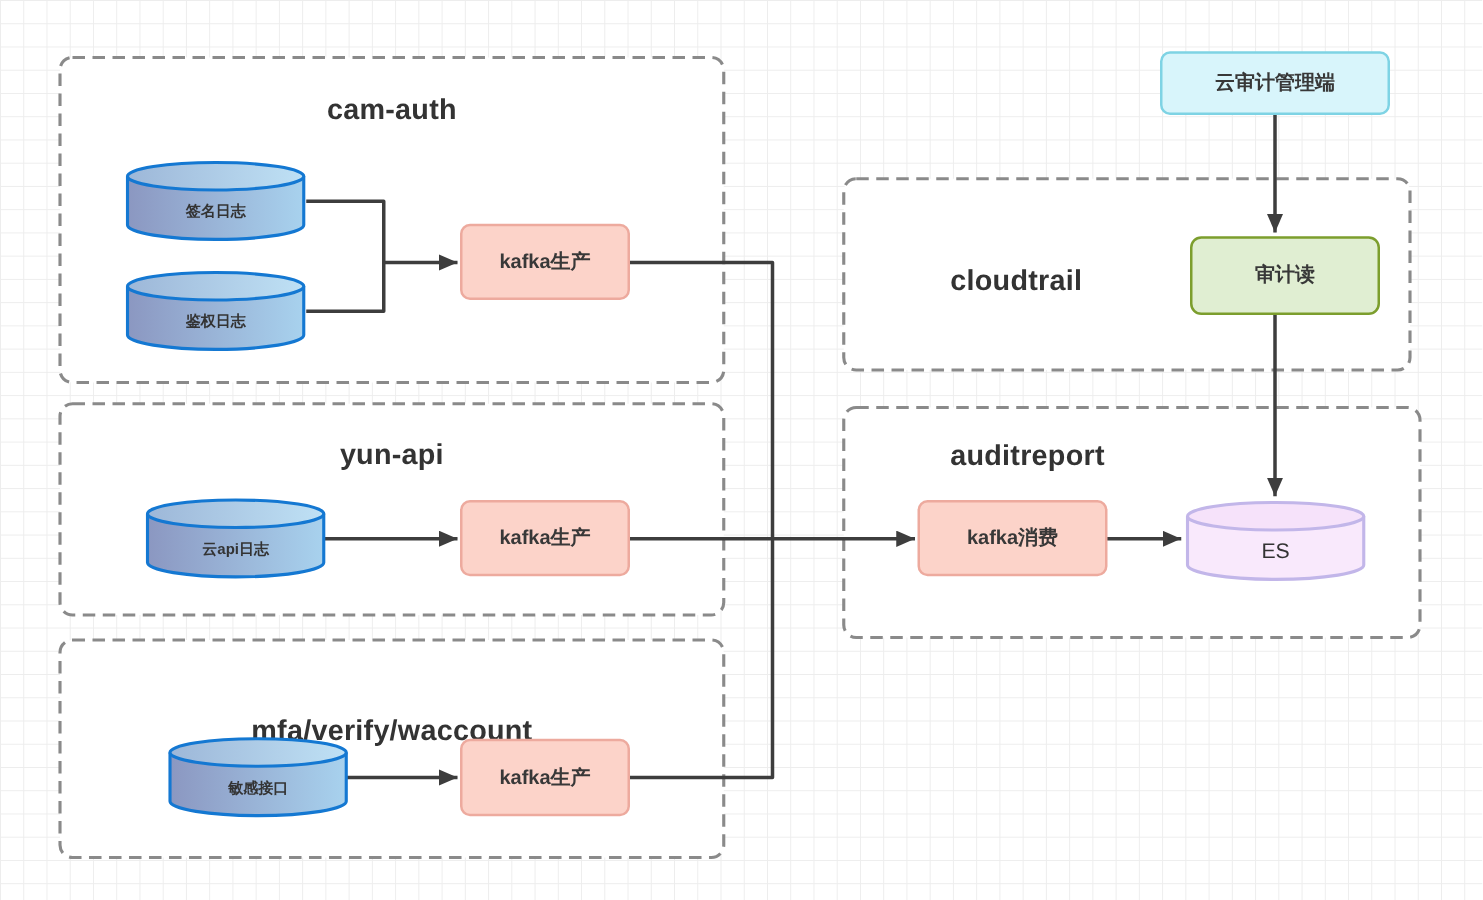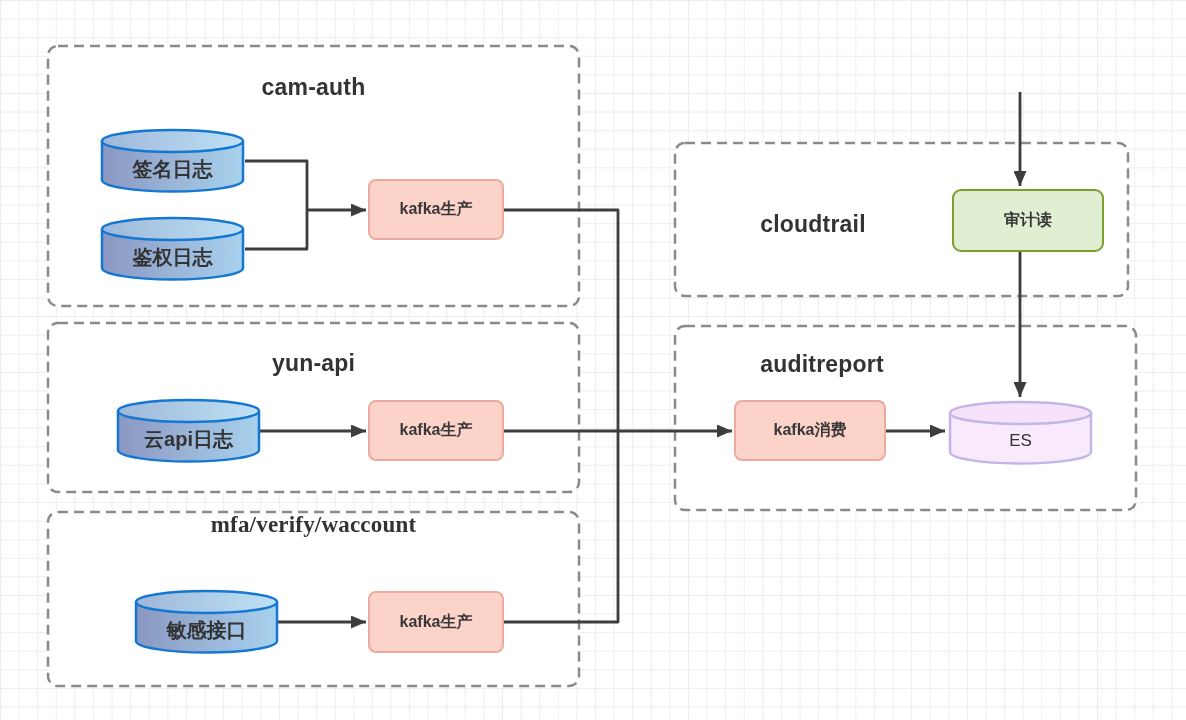--- a/index.html
+++ b/index.html
@@ -75,21 +75,21 @@
 
   .cyl { width: 145px; height: 66px; }
   .cyl svg { position: absolute; left: 0; top: 0; }
   .cyl-label {
     position: absolute;
     left: 0; right: 0;
     top: 16px; bottom: 0;
     display: flex;
     align-items: center;
     justify-content: center;
-    font-size: 20px;
+    font-size: 12px;
     font-weight: 600;
     color: #333333;
   }
   .cyl-blue .cyl-body { fill: url(#cylBodyGrad); stroke: #1478d2; stroke-width: 2.5; }
   .cyl-blue .cyl-top  { fill: url(#cylTopGrad);  stroke: #1478d2; stroke-width: 2.5; }
   .cyl-es .cyl-body { fill: #f9e9fc; stroke: #c2b6e9; stroke-width: 2.5; }
   .cyl-es .cyl-top  { fill: #f6e2fa; stroke: #c2b6e9; stroke-width: 2.5; }
   .cyl-es .cyl-label { font-size: 17px; font-weight: 500; }
 </style>
 </head>
@@ -131,21 +131,21 @@
     <path class="edge" d="M245,431 H366" marker-end="url(#arrow)"></path>
     <path class="edge" d="M504,431 H732" marker-end="url(#arrow)"></path>
     <path class="edge" d="M245,622 H366" marker-end="url(#arrow)"></path>
     <path class="edge" d="M868,431 H945" marker-end="url(#arrow)"></path>
     <path class="edge" d="M1020,92 V186" marker-end="url(#arrow)"></path>
     <path class="edge" d="M1020,252 V397" marker-end="url(#arrow)"></path>
   </svg>
 
   <div class="group-title" style="left:48px;  top:74px;  width:531px;">cam-auth</div>
   <div class="group-title" style="left:48px;  top:350px; width:531px;text-align:center;">yun-api</div>
-  <div class="group-title" style="left:48px;  top:512px; width:531px;font-family:Liberation Serif, serif;">mfa/verify/waccount</div>
+  <div class="group-title" style="left:48px;  top:571px; width:531px;">mfa/verify/waccount</div>
   <div class="group-title" style="left:738px; top:211px; width:150px;">cloudtrail</div>
   <div class="group-title" style="left:742px; top:351px; width:160px;">auditreport</div>
 
   <div class="node cyl cyl-blue" style="left:100px; top:128px;">
     <svg width="145" height="66" viewBox="0 0 145 66">
       <path class="cyl-body" d="M2,13 L2,52 A70.5,11.5 0 0 0 143,52 L143,13"></path>
       <ellipse class="cyl-top" cx="72.5" cy="13" rx="70.5" ry="11"></ellipse>
     </svg>
     <span class="cyl-label">签名日志</span>
   </div>
@@ -183,20 +183,23 @@
   </div>
 
   <div class="node box kafka" style="left:368px; top:591px; width:136px; height:62px;">
     <span>kafka生产</span>
   </div>
 
   <div class="node box kafka" style="left:734px; top:400px; width:152px; height:61px;">
     <span>kafka消费</span>
   </div>
 
+  <div class="node box cyan" style="left:928px; top:41px; width:184px; height:51px;">
+    <span>云审计管理端</span>
+  </div>
 
   <div class="node box green" style="left:952px; top:189px; width:152px; height:63px;">
     <span>审计读</span>
   </div>
 
   <div class="node cyl cyl-es" style="left:948px; top:400px;">
     <svg width="145" height="66" viewBox="0 0 145 66">
       <path class="cyl-body" d="M2,13 L2,52 A70.5,11.5 0 0 0 143,52 L143,13"></path>
       <ellipse class="cyl-top" cx="72.5" cy="13" rx="70.5" ry="11"></ellipse>
     </svg>

